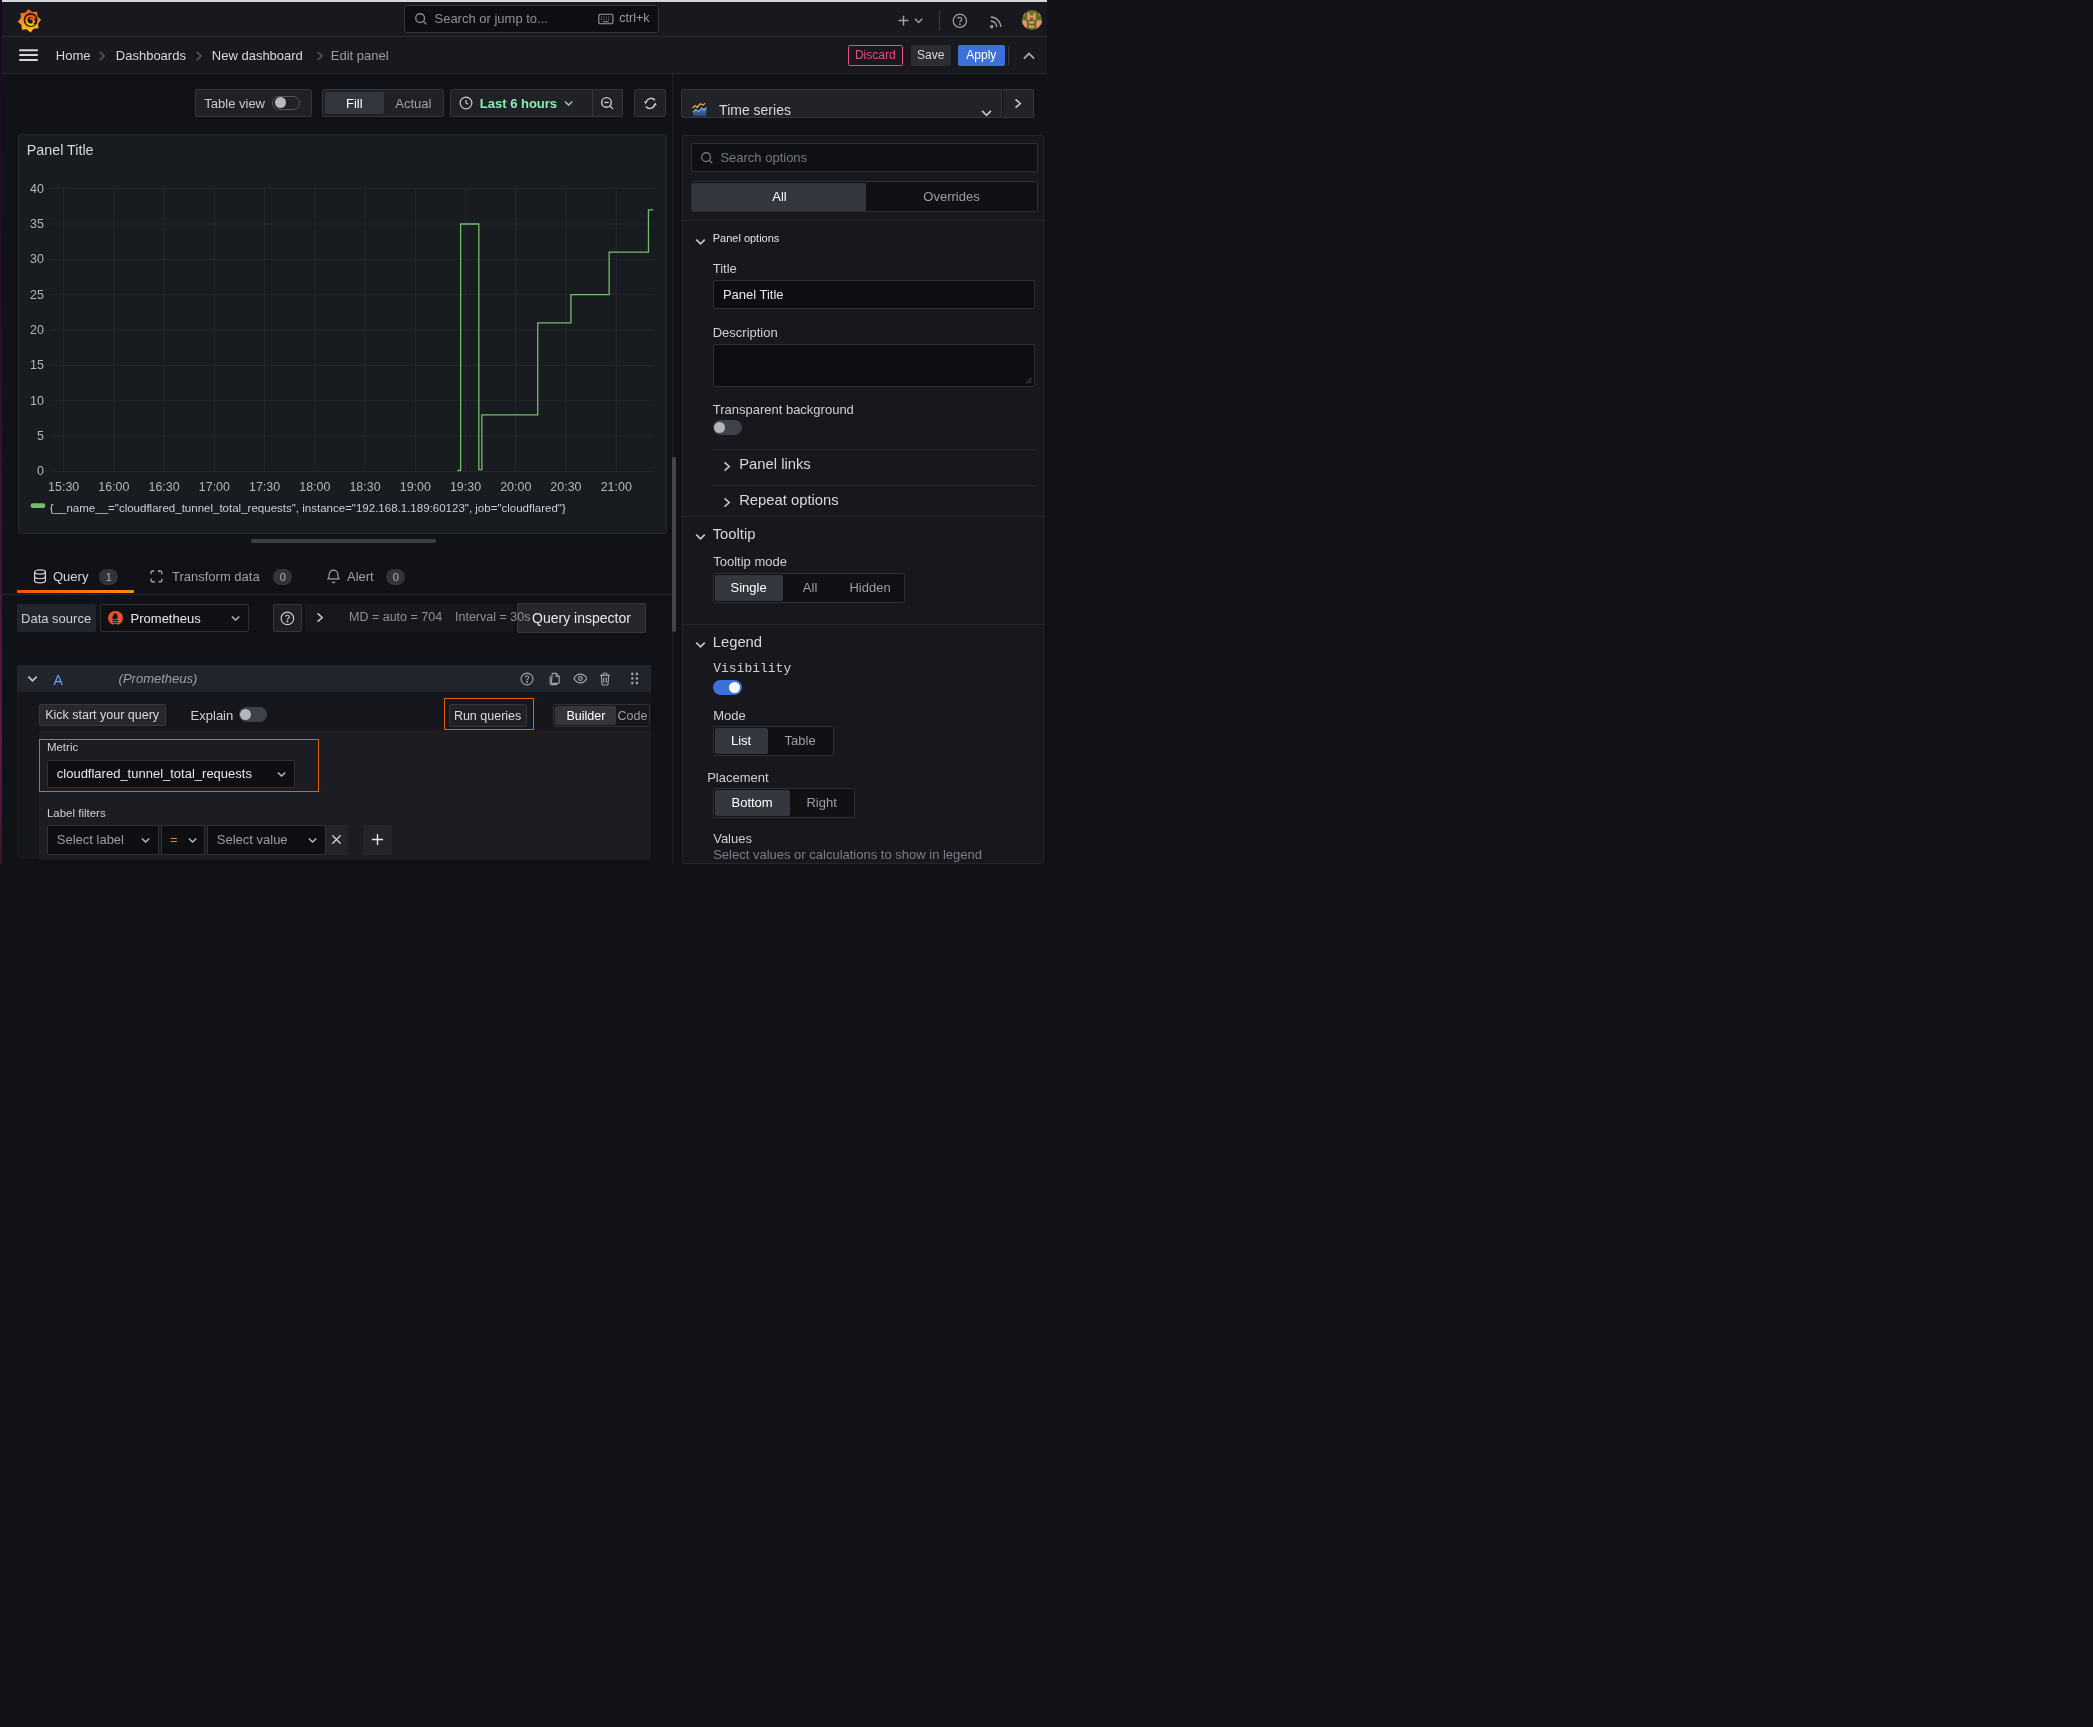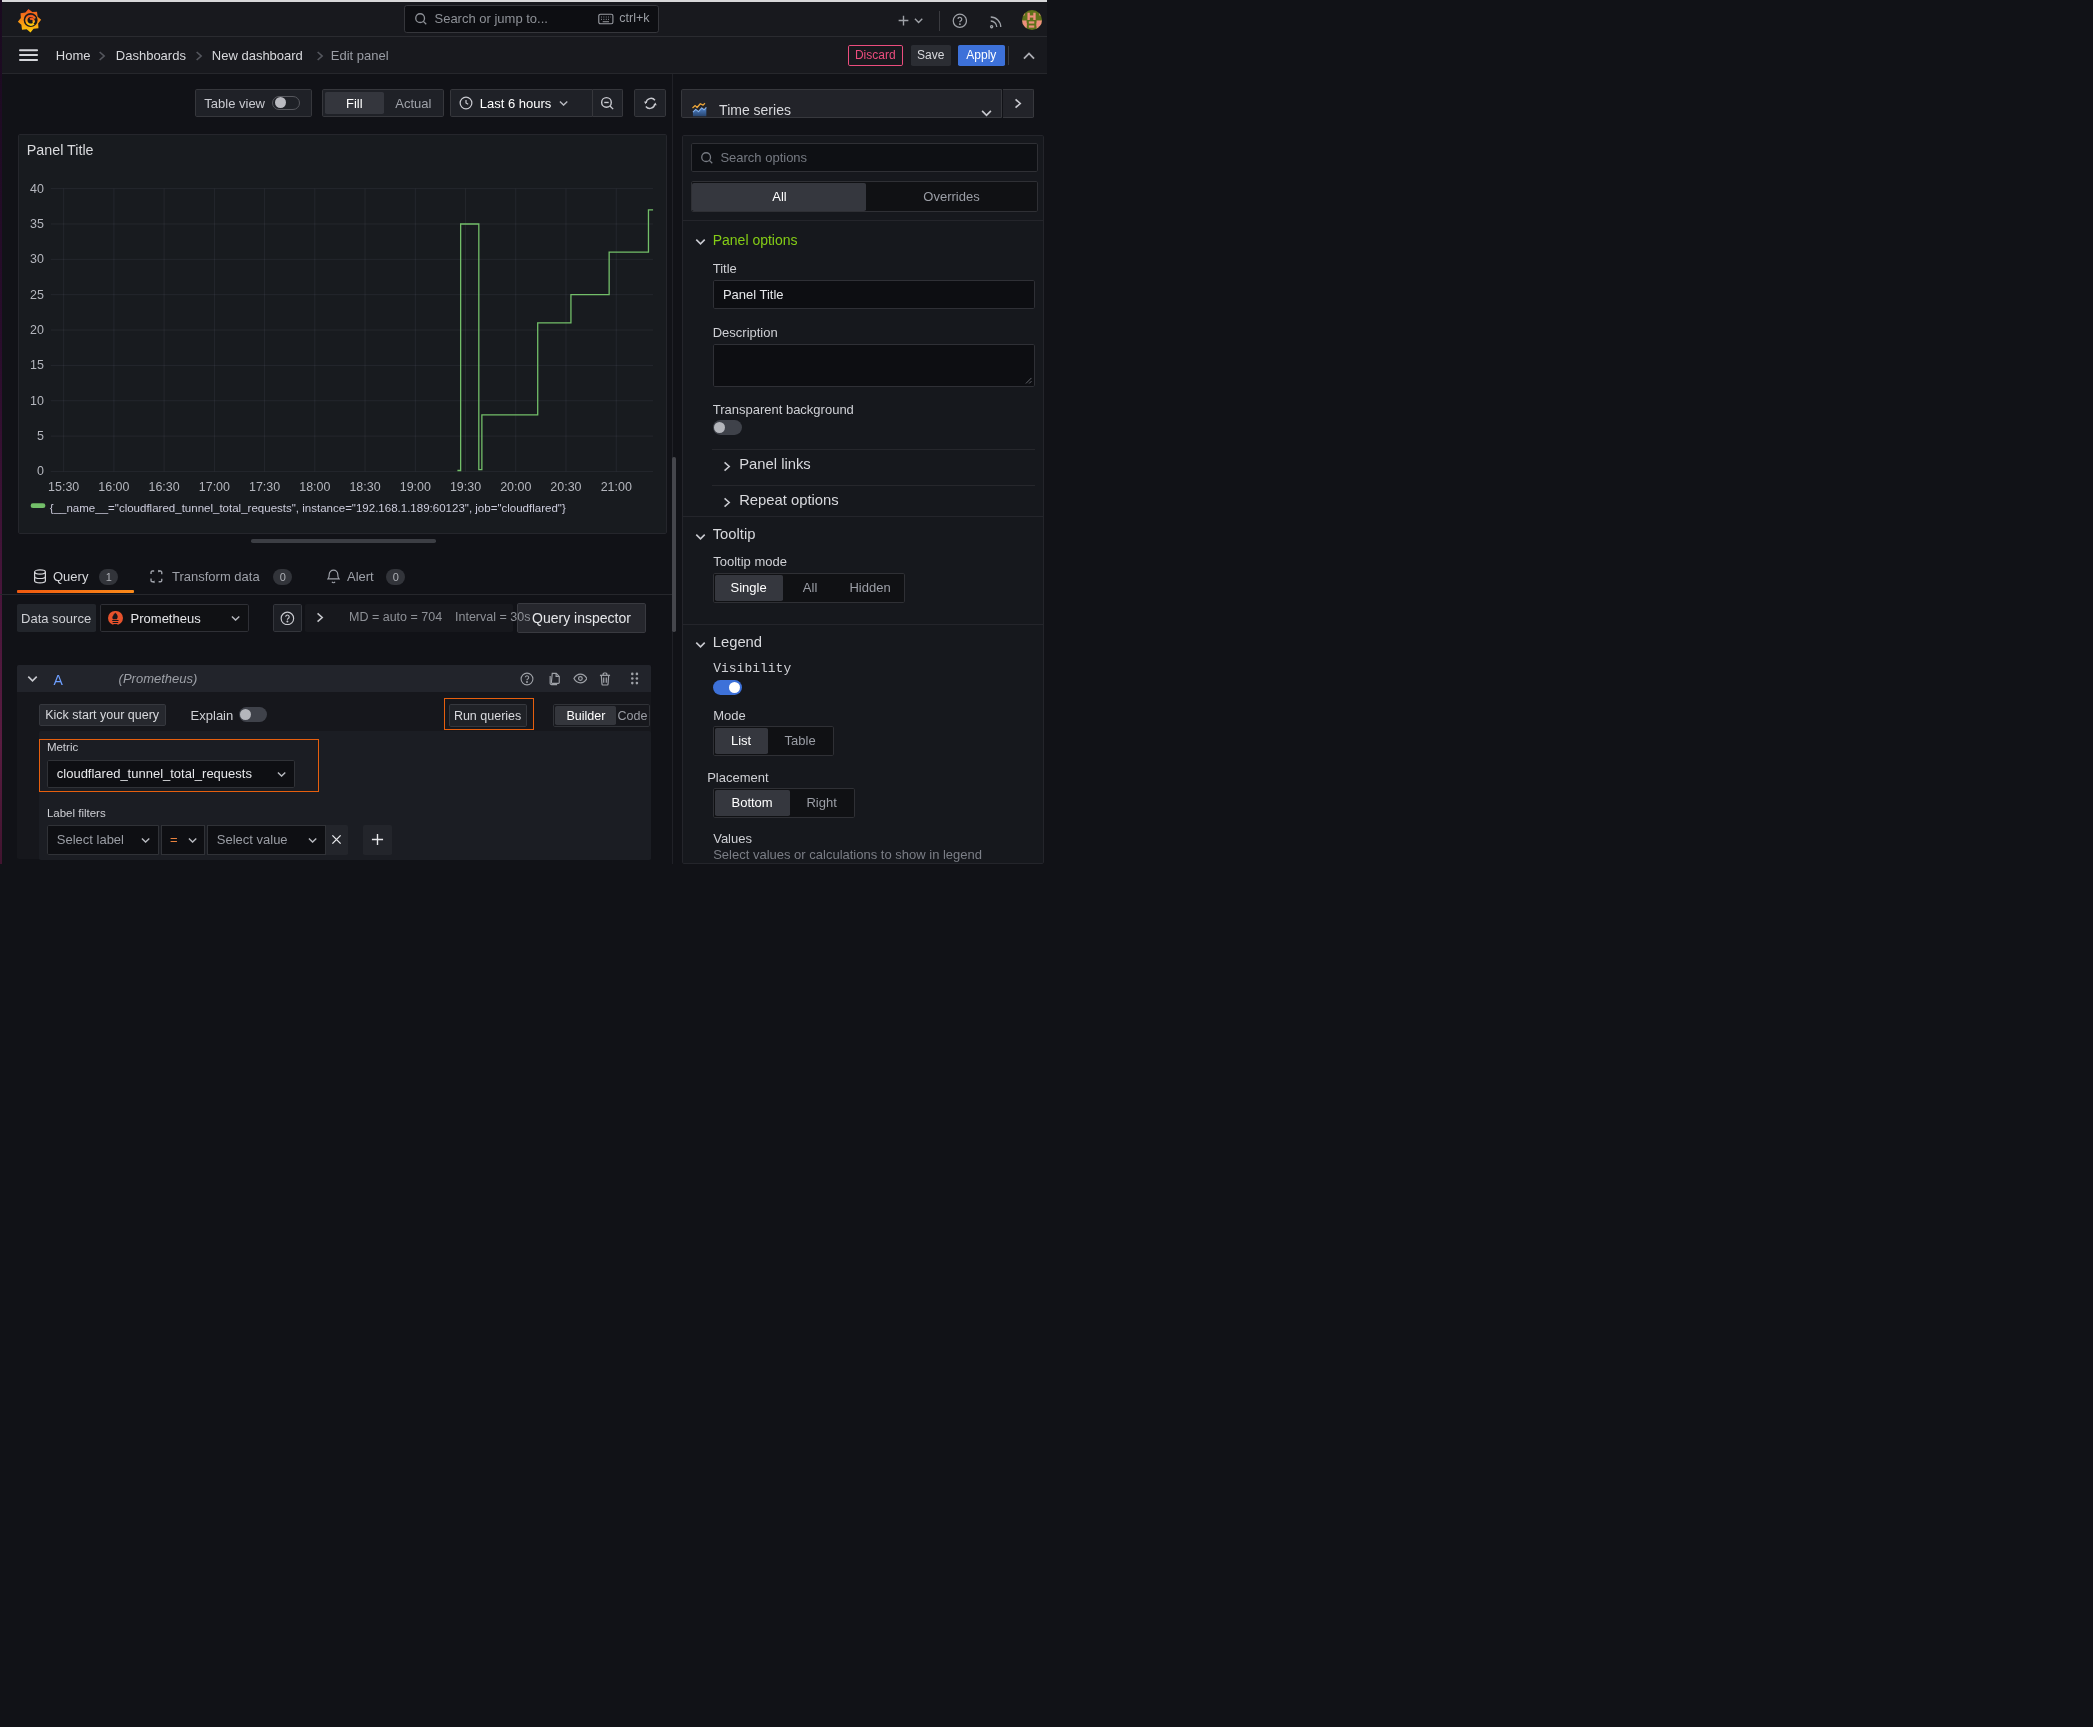--- a/index.html
+++ b/index.html
@@ -126,21 +126,21 @@
   <div class="abs" style="left:322px;top:89px;width:122px;height:28px;background:#1f2127;border:0.9px solid #36373c;border-radius:1.8px;display:flex;align-items:center;">
     <div style="margin-left:1.8px;width:59px;height:22px;background:#34363d;border-radius:1.8px;display:flex;align-items:center;justify-content:center;color:#fff;font-size:13px;font-weight:500;">Fill</div>
     <div style="flex:1;text-align:center;color:#9fa2a9;font-size:13px;">Actual</div>
   </div>
 
   <div class="abs" style="left:450px;top:89px;width:143px;height:28px;background:#1f2127;border:0.9px solid #36373c;border-radius:1.8px 0 0 1.8px;display:flex;align-items:center;">
     <svg style="margin-left:8.3px;" width="14" height="14" viewBox="0 0 16 16" fill="none" stroke="#c9cad0" stroke-width="1.4">
         <circle cx="8" cy="8" r="6.7"></circle>
         <path d="M8 4.5 V8 L10.5 9.5"></path>
       </svg>
-    <span class="txt" style="margin-left:6.5px;color:#ffffff;font-weight:400;">Last 6 hours</span>
+    <span class="txt" style="margin-left:6.5px;color:#86efac;font-weight:700;">Last 6 hours</span>
     <svg style="margin-left:7.4px;" width="9.2" height="6.5" viewBox="0 0 10 7" fill="none" stroke="#b7b9bf" stroke-width="1.5">
         <path d="M1 1.5 L5 5.5 L9 1.5"></path>
       </svg>
   </div>
   <div class="abs" style="left:593px;top:89px;width:30px;height:28px;background:#1f2127;border:0.9px solid #36373c;border-left:none;border-radius:0 1.8px 1.8px 0;display:flex;align-items:center;justify-content:center;">
     <svg width="14.8" height="14.8" viewBox="0 0 16 16" fill="none" stroke="#c9cad0" stroke-width="1.5">
         <circle cx="7" cy="7" r="5.2"></circle>
         <path d="M10.8 10.8 L14.2 14.2"></path>
         <path d="M4.6 7 h4.8"></path>
       </svg>
@@ -415,21 +415,21 @@
 
       <div class="abs" style="left:7.4px;top:45px;width:347px;height:31px;background:#101114;border:0.9px solid #2f3035;border-radius:1.8px;display:flex;align-items:center;">
         <div style="margin-left:0.9px;width:174px;height:28px;background:#35373e;border-radius:1.8px;display:flex;align-items:center;justify-content:center;color:#fff;font-size:13px;font-weight:500;">All</div>
         <div style="flex:1;text-align:center;color:#9b9ea6;font-size:13px;">Overrides</div>
       </div>
       <div class="abs" style="left:0;top:84px;width:360px;height:0.9px;background:#24252b;"></div>
 
       <svg class="abs" style="left:12px;top:102px;" width="11" height="7.4" viewBox="0 0 10 7" fill="none" stroke="#c9cad0" stroke-width="1.5">
           <path d="M1 1.5 L5 5.5 L9 1.5"></path>
         </svg>
-      <span class="abs" style="left:29.5px;top:96px;color:#84cc16;font-size:14px;font-weight:500;">Panel options</span>
+      <span class="abs" style="left:29.5px;top:96px;color:#e5e5e5;font-size:11px;font-weight:500;">Panel options</span>
       <span class="abs txt" style="left:29.5px;top:126px;color:#cfd0d5;">Title</span>
       <div class="abs" style="left:29.5px;top:144px;width:322px;height:29px;background:#0d0e12;border:0.9px solid #2f3036;border-radius:1.8px;display:flex;align-items:center;">
         <span class="txt" style="margin-left:9.2px;color:#e6e7ea;">Panel Title</span>
       </div>
       <span class="abs txt" style="left:29.5px;top:190px;color:#cfd0d5;">Description</span>
       <div class="abs" style="left:29.5px;top:208px;width:322px;height:43px;background:#0d0e12;border:0.9px solid #2f3036;border-radius:1.8px;">
         <svg class="abs" style="right:1.8px;bottom:1.8px;" width="7.4" height="7.4" viewBox="0 0 8 8" stroke="#6a6d74" stroke-width="1">
             <path d="M7 1 L1 7 M7 4.5 L4.5 7"></path>
           </svg>
       </div>

